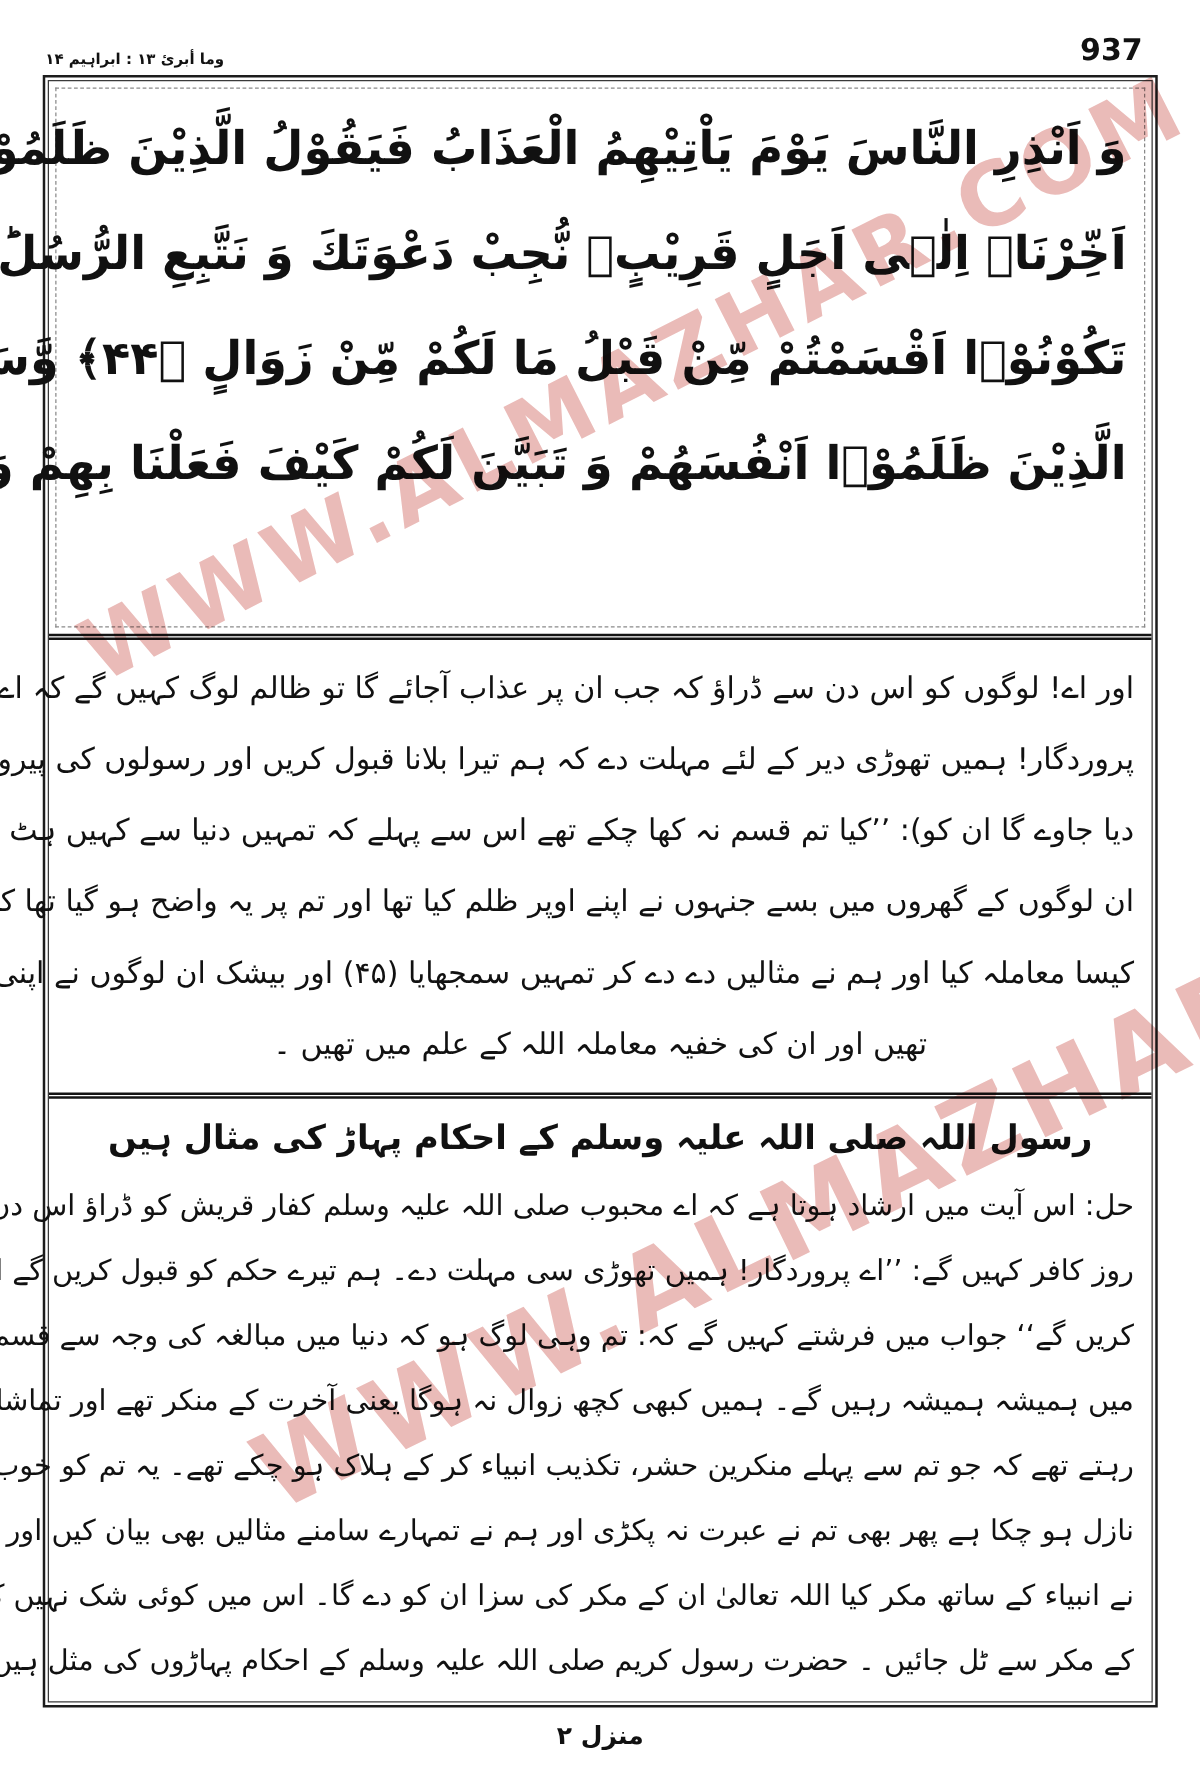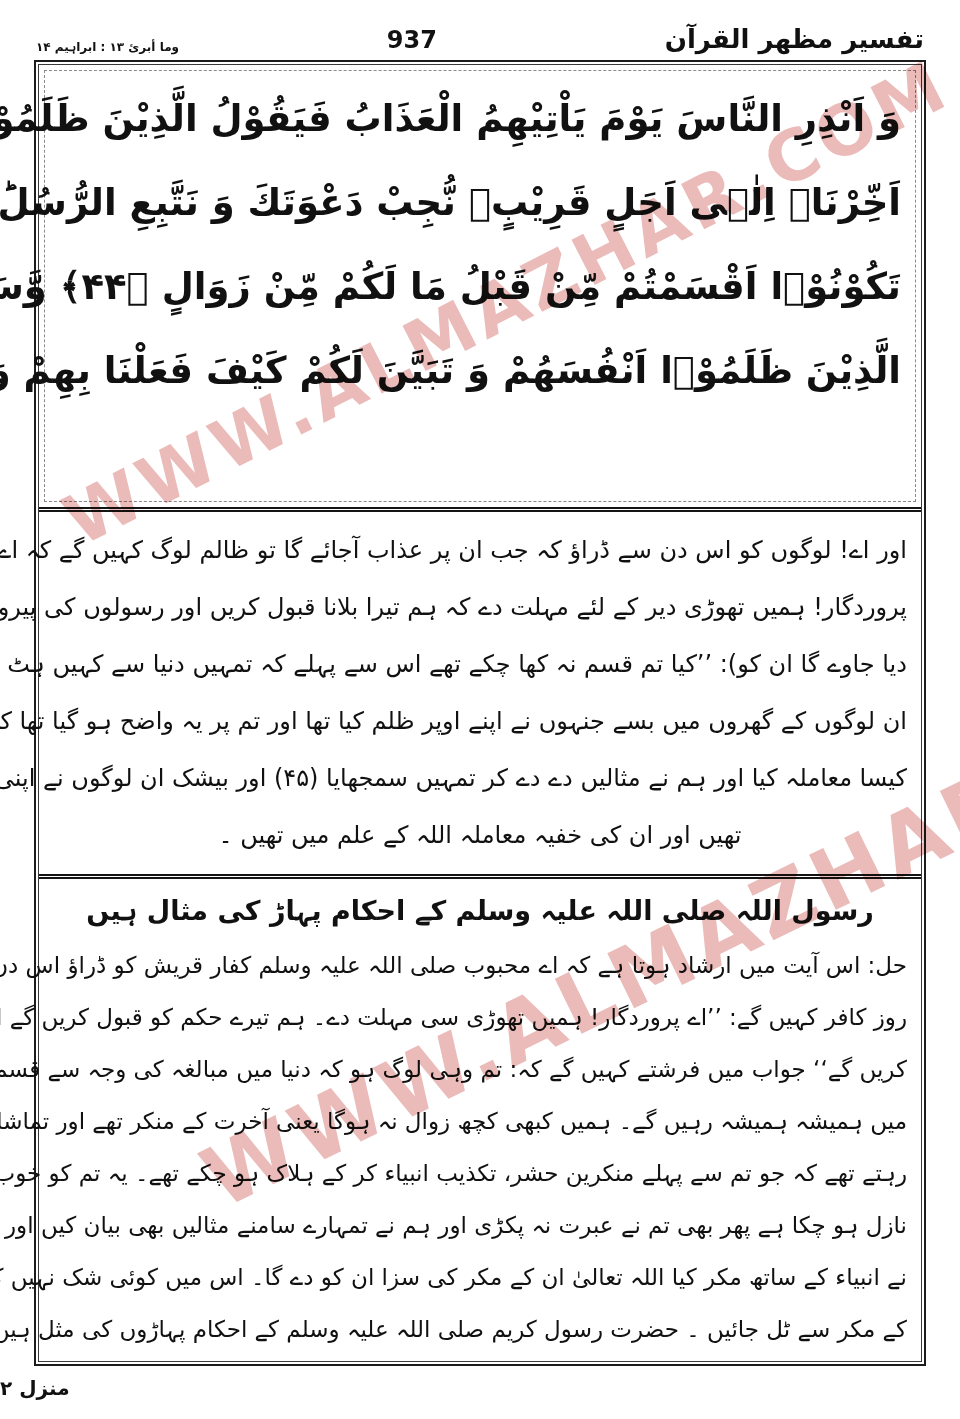--- a/index.html
+++ b/index.html
@@ -62,42 +62,41 @@
   .commentary { padding:8px 14px 4px 14px; flex:1; }
   .commentary-heading {
     text-align:center; font-size:27px; font-weight:bold;
     line-height:48px; margin-bottom:4px;
   }
   .commentary .urdu-line { font-size:23px; line-height:52px; }
   .commentary .urdu-line:last-child { text-align-last:center; }
 
   
   .footer {
-    text-align:left; font-size:20px; font-weight:bold;
+    text-align:center; font-size:20px; font-weight:bold;
     padding-top:10px;
   }
 
   
   .watermark {
     position:absolute; pointer-events:none; z-index:6;
     font-weight:bold; letter-spacing:5px; white-space:nowrap;
     mix-blend-mode:multiply; opacity:.55;
     font-family:"DejaVu Sans", sans-serif;
     direction:ltr;
   }
   .watermark-1 { font-size:70px; top:262px; left:16px; transform:rotate(-27deg); }
   .watermark-2 { font-size:84px; top:880px; left:150px; transform:rotate(-26deg); }
 </style>
 </head>
 <body>
 
 <div class="page">
 
   <div class="header">
-    <div class="header-title">تفسير مظهر القرآن</div>
     <div class="header-page-number">937</div>
     <div class="header-ref">وما أبرئ ۱۳ : ابراہیم ۱۴</div>
   </div>
 
   <div class="frame-outer">
     <div class="frame-inner">
 
       <div class="quran-box">
           <div class="quran-line">وَ اَنْذِرِ النَّاسَ يَوْمَ يَاْتِيْهِمُ الْعَذَابُ فَيَقُوْلُ الَّذِيْنَ ظَلَمُوْا رَبَّنَاۤ</div>
           <div class="quran-line">اَخِّرْنَاۤ اِلٰۤى اَجَلٍ قَرِيْبٍۙ نُّجِبْ دَعْوَتَكَ وَ نَتَّبِعِ الرُّسُلَؕ اَوَلَمْ</div>

